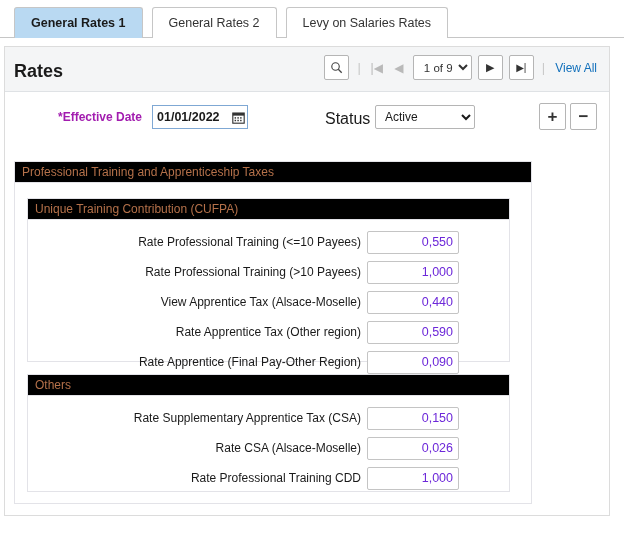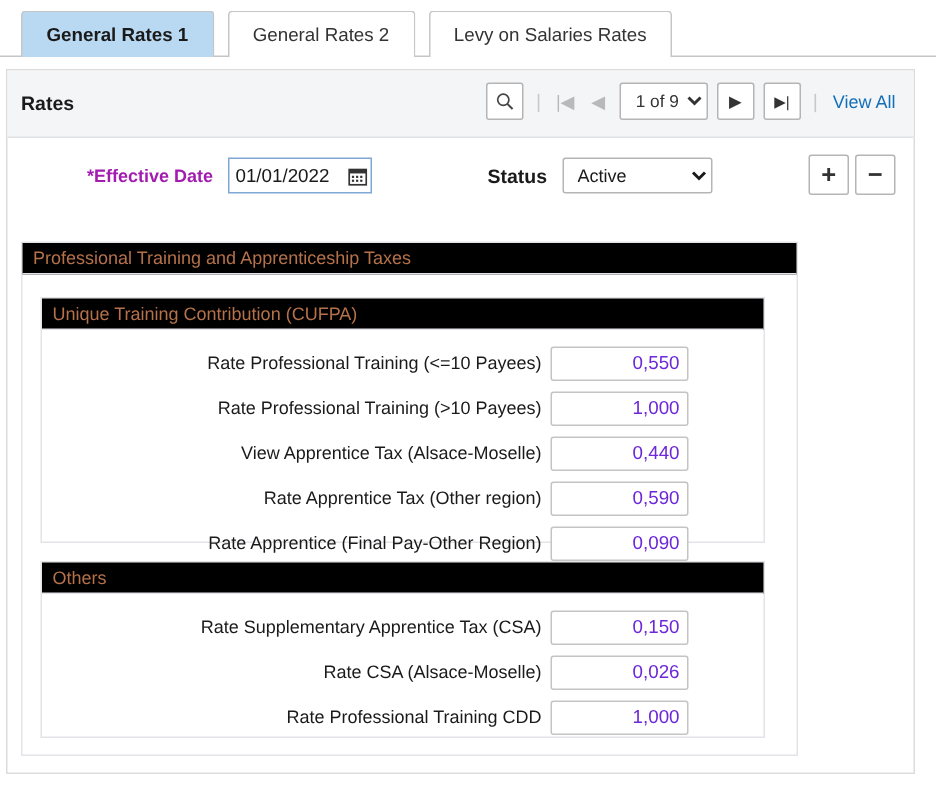--- a/index.html
+++ b/index.html
@@ -65,21 +65,21 @@
     position: relative;
     height: 45px;
     background: #f4f5f6;
     border-bottom: 1px solid #dfe2e5;
     box-sizing: border-box;
   }
   .panel-title {
     position: absolute;
     left: 9px;
     top: 14px;
-    font-size: 13px;
+    font-size: 18px;
     font-weight: bold;
     color: #1a1a1a;
   }
   .navbar {
     position: absolute;
     right: 12px;
     top: 8px;
     display: flex;
     align-items: center;
     gap: 6px;
@@ -147,40 +147,41 @@
     position: absolute;
     left: 147px;
     top: 13px;
     width: 96px;
     height: 24px;
     border: 1px solid #7fa8d4;
     background: #ffffff;
     box-sizing: border-box;
     display: flex;
     align-items: center;
+    font-weight: bold;
   }
   .eff-val {
     flex: 1;
     padding-left: 4px;
     font-size: 12.5px;
     color: #1a1a1a;
   }
   .cal-icon {
     width: 18px;
     height: 22px;
     display: flex;
     align-items: center;
     justify-content: center;
   }
   .lbl-status {
     position: absolute;
     left: 320px;
     top: 18px;
-    font-size: 13px;
-    font-weight: bold;
+    font-size: 16px;
+    font-weight: normal;
     color: #1a1a1a;
   }
   .status-sel {
     position: absolute;
     left: 370px;
     top: 13px;
     width: 100px;
     height: 24px;
     border: 1px solid #b5b5b5;
     border-radius: 2px;

